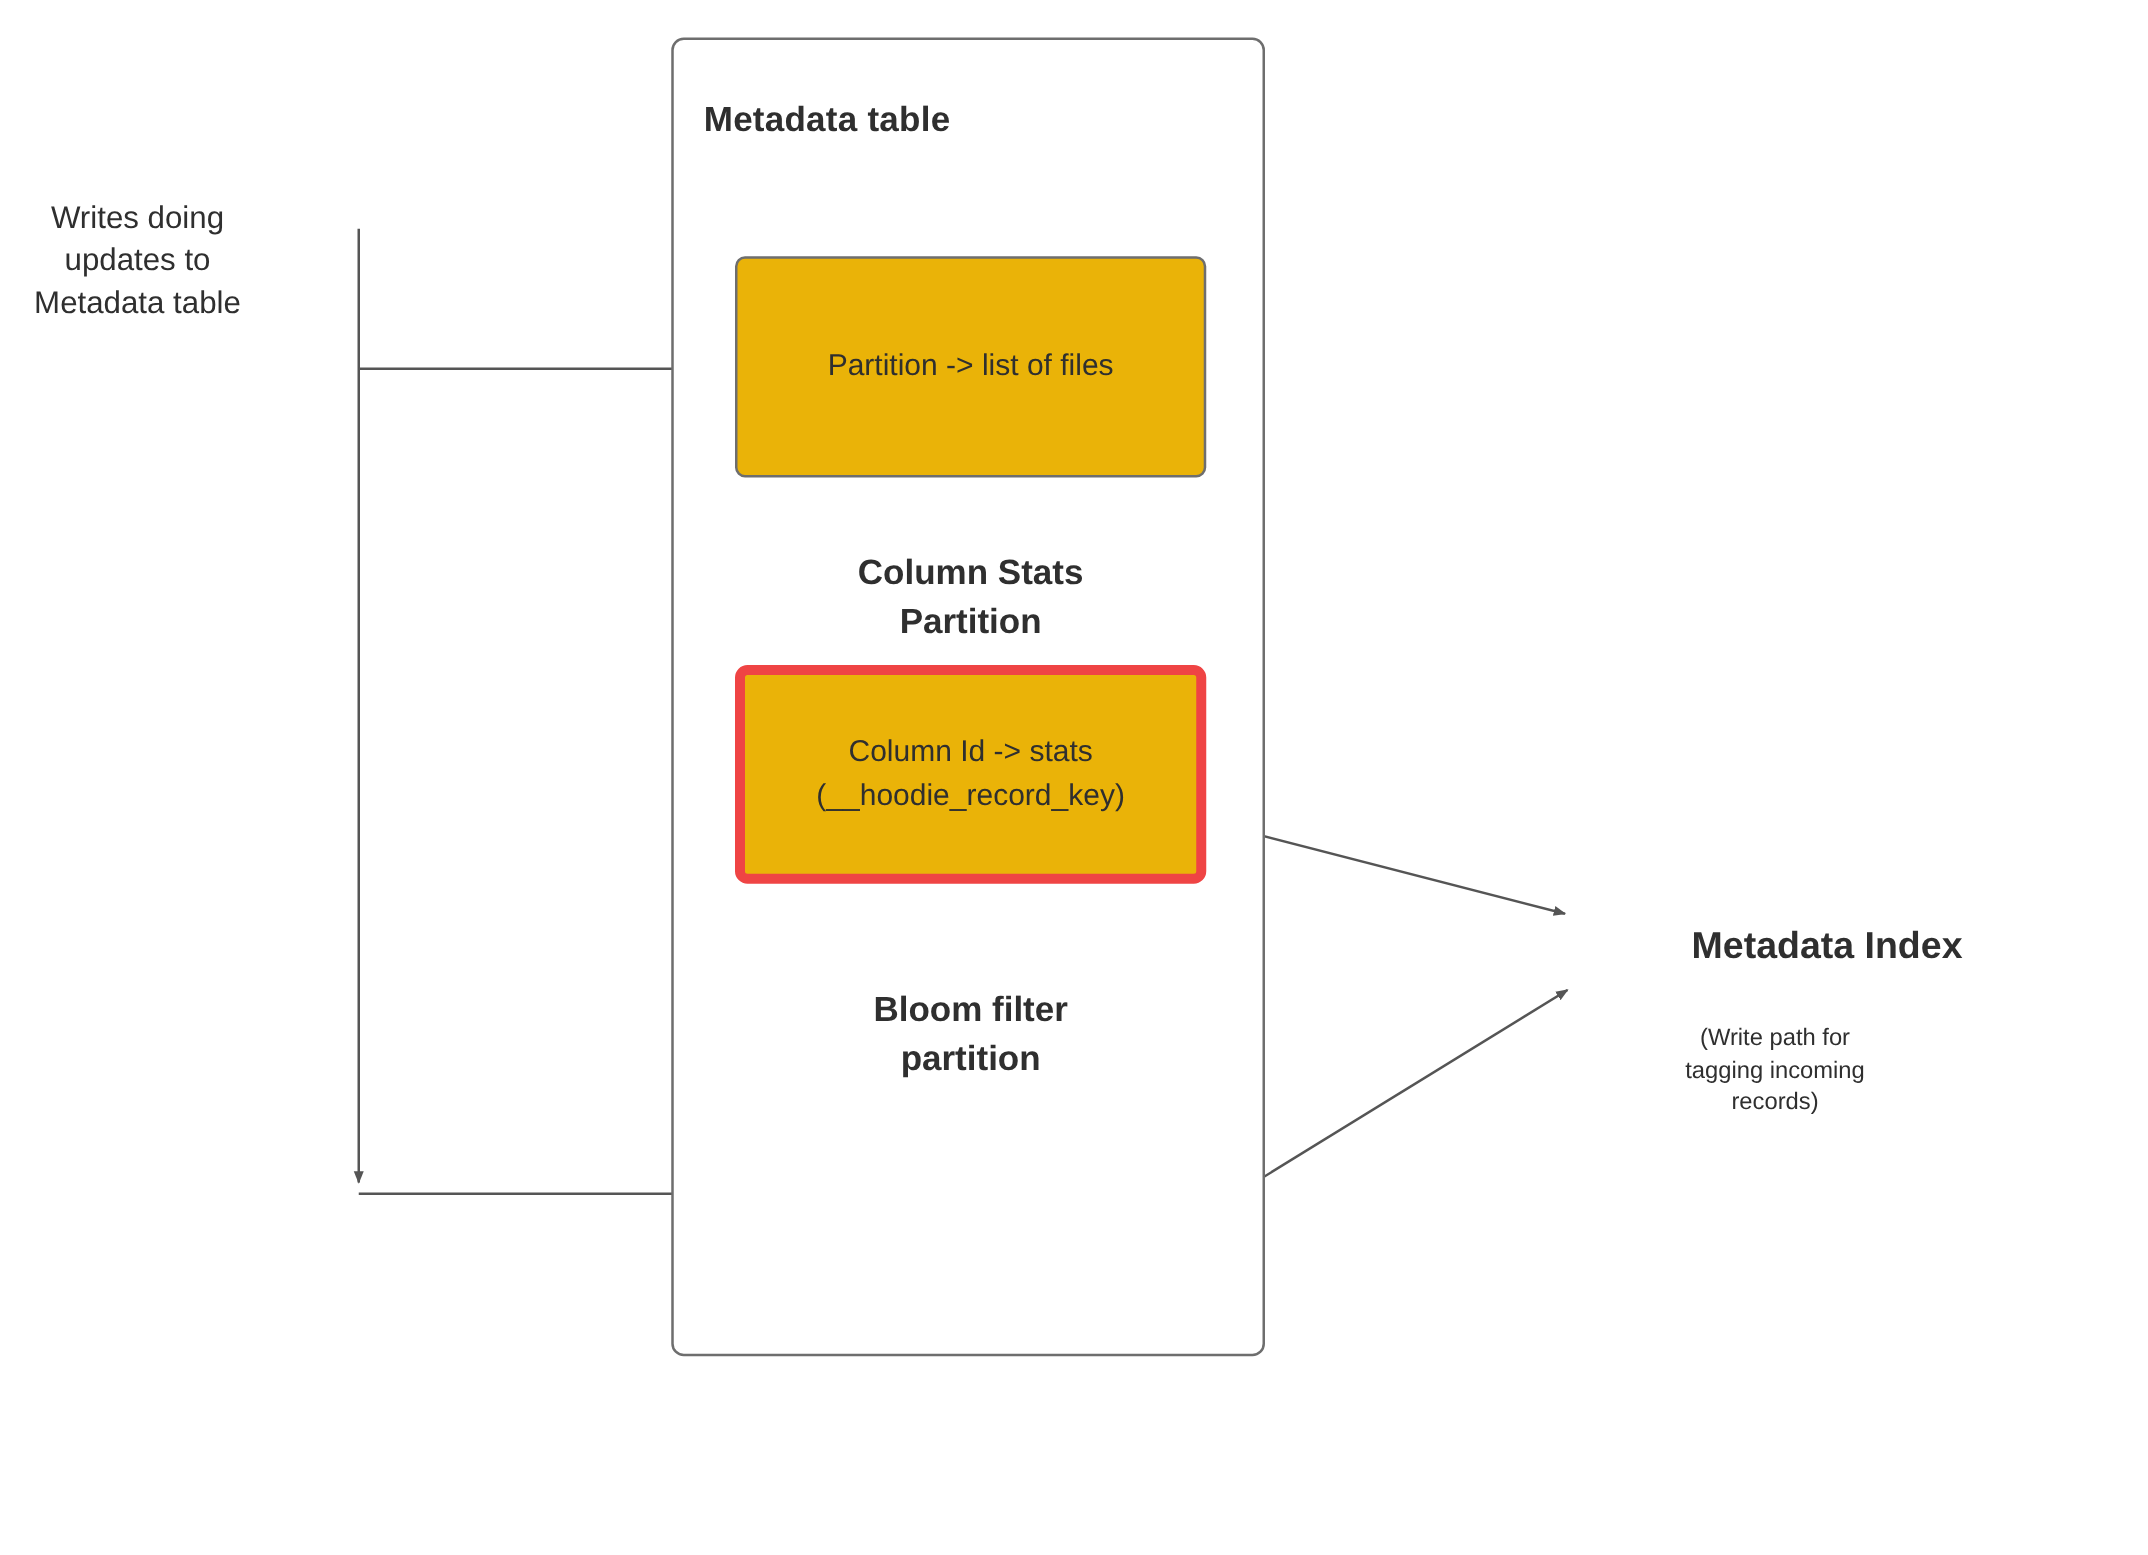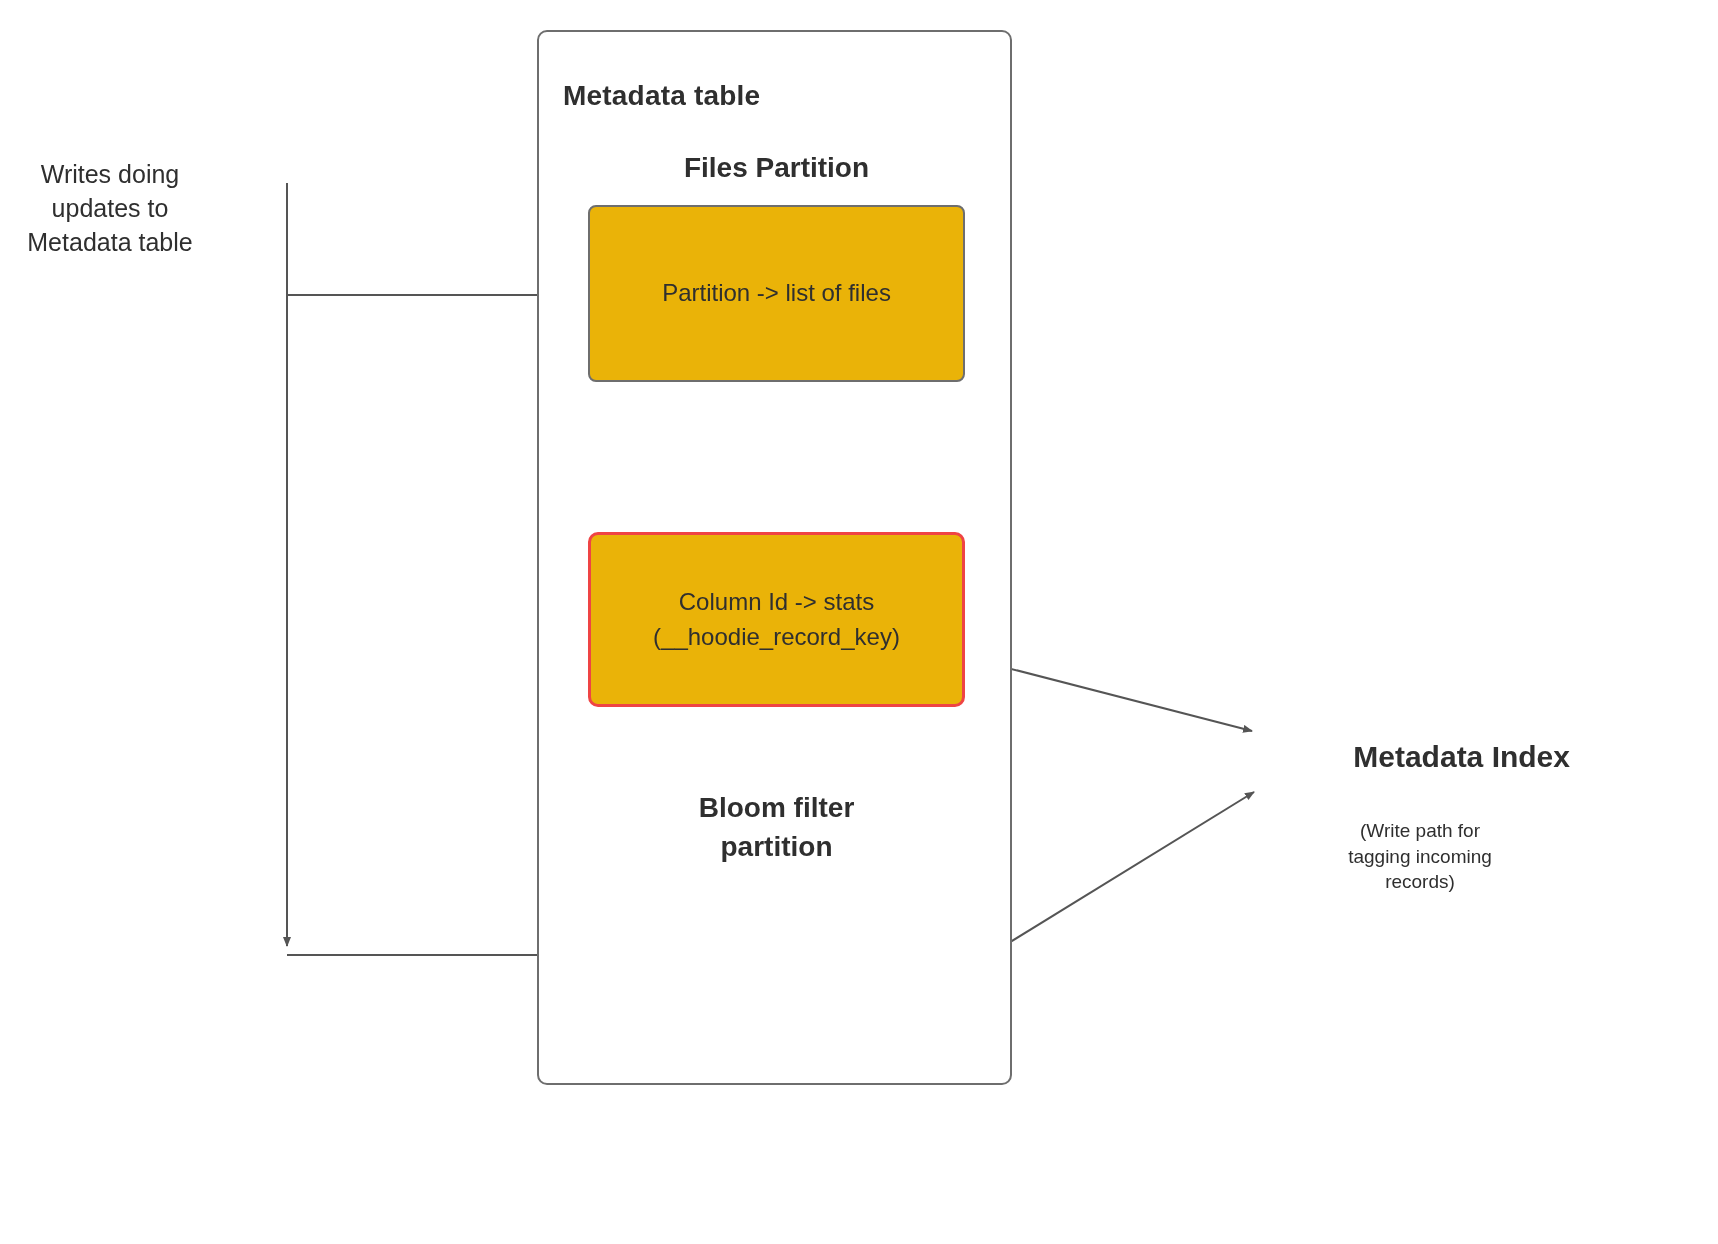--- a/index.html
+++ b/index.html
@@ -64,21 +64,21 @@
   }
   .box-files {
     top: 205px;
     height: 177px;
     border: 2px solid #6e6e6e;
     border-radius: 8px;
   }
   .box-colstats {
     top: 532px;
     height: 175px;
-    border: 3px solid #ef4444;
+    border: 8px solid #ef4444;
     border-radius: 10px;
   }
   .box-bloom {
     top: 882px;
     height: 176px;
     border: 2px solid #6e6e6e;
     border-radius: 8px;
   }
 
   .left-annotation {
@@ -137,25 +137,26 @@
     <line x1="968" y1="968" x2="1254" y2="792" stroke="#555555" stroke-width="2" marker-end="url(#arrowhead)"></line>
   </svg>
 
   <div class="abs left-annotation pre center">Writes doing
 updates to
 Metadata table</div>
 
   <div class="abs outer-box"></div>
   <div class="abs outer-title">Metadata table</div>
 
-  <div class="abs section-heading heading-files">Files Partition</div>
   <div class="abs inner-box box-files">
     <span class="pre center">Partition -&gt; list of files</span>
   </div>
 
+  <div class="abs section-heading heading-colstats pre">Column Stats
+Partition</div>
   <div class="abs inner-box box-colstats">
     <span class="pre center">Column Id  -&gt; stats
 (__hoodie_record_key)</span>
   </div>
 
   <div class="abs section-heading heading-bloom pre">Bloom filter
 partition</div>
 
   <div class="abs index-title">Metadata Index</div>
   <div class="abs index-subtitle pre center">(Write path for

